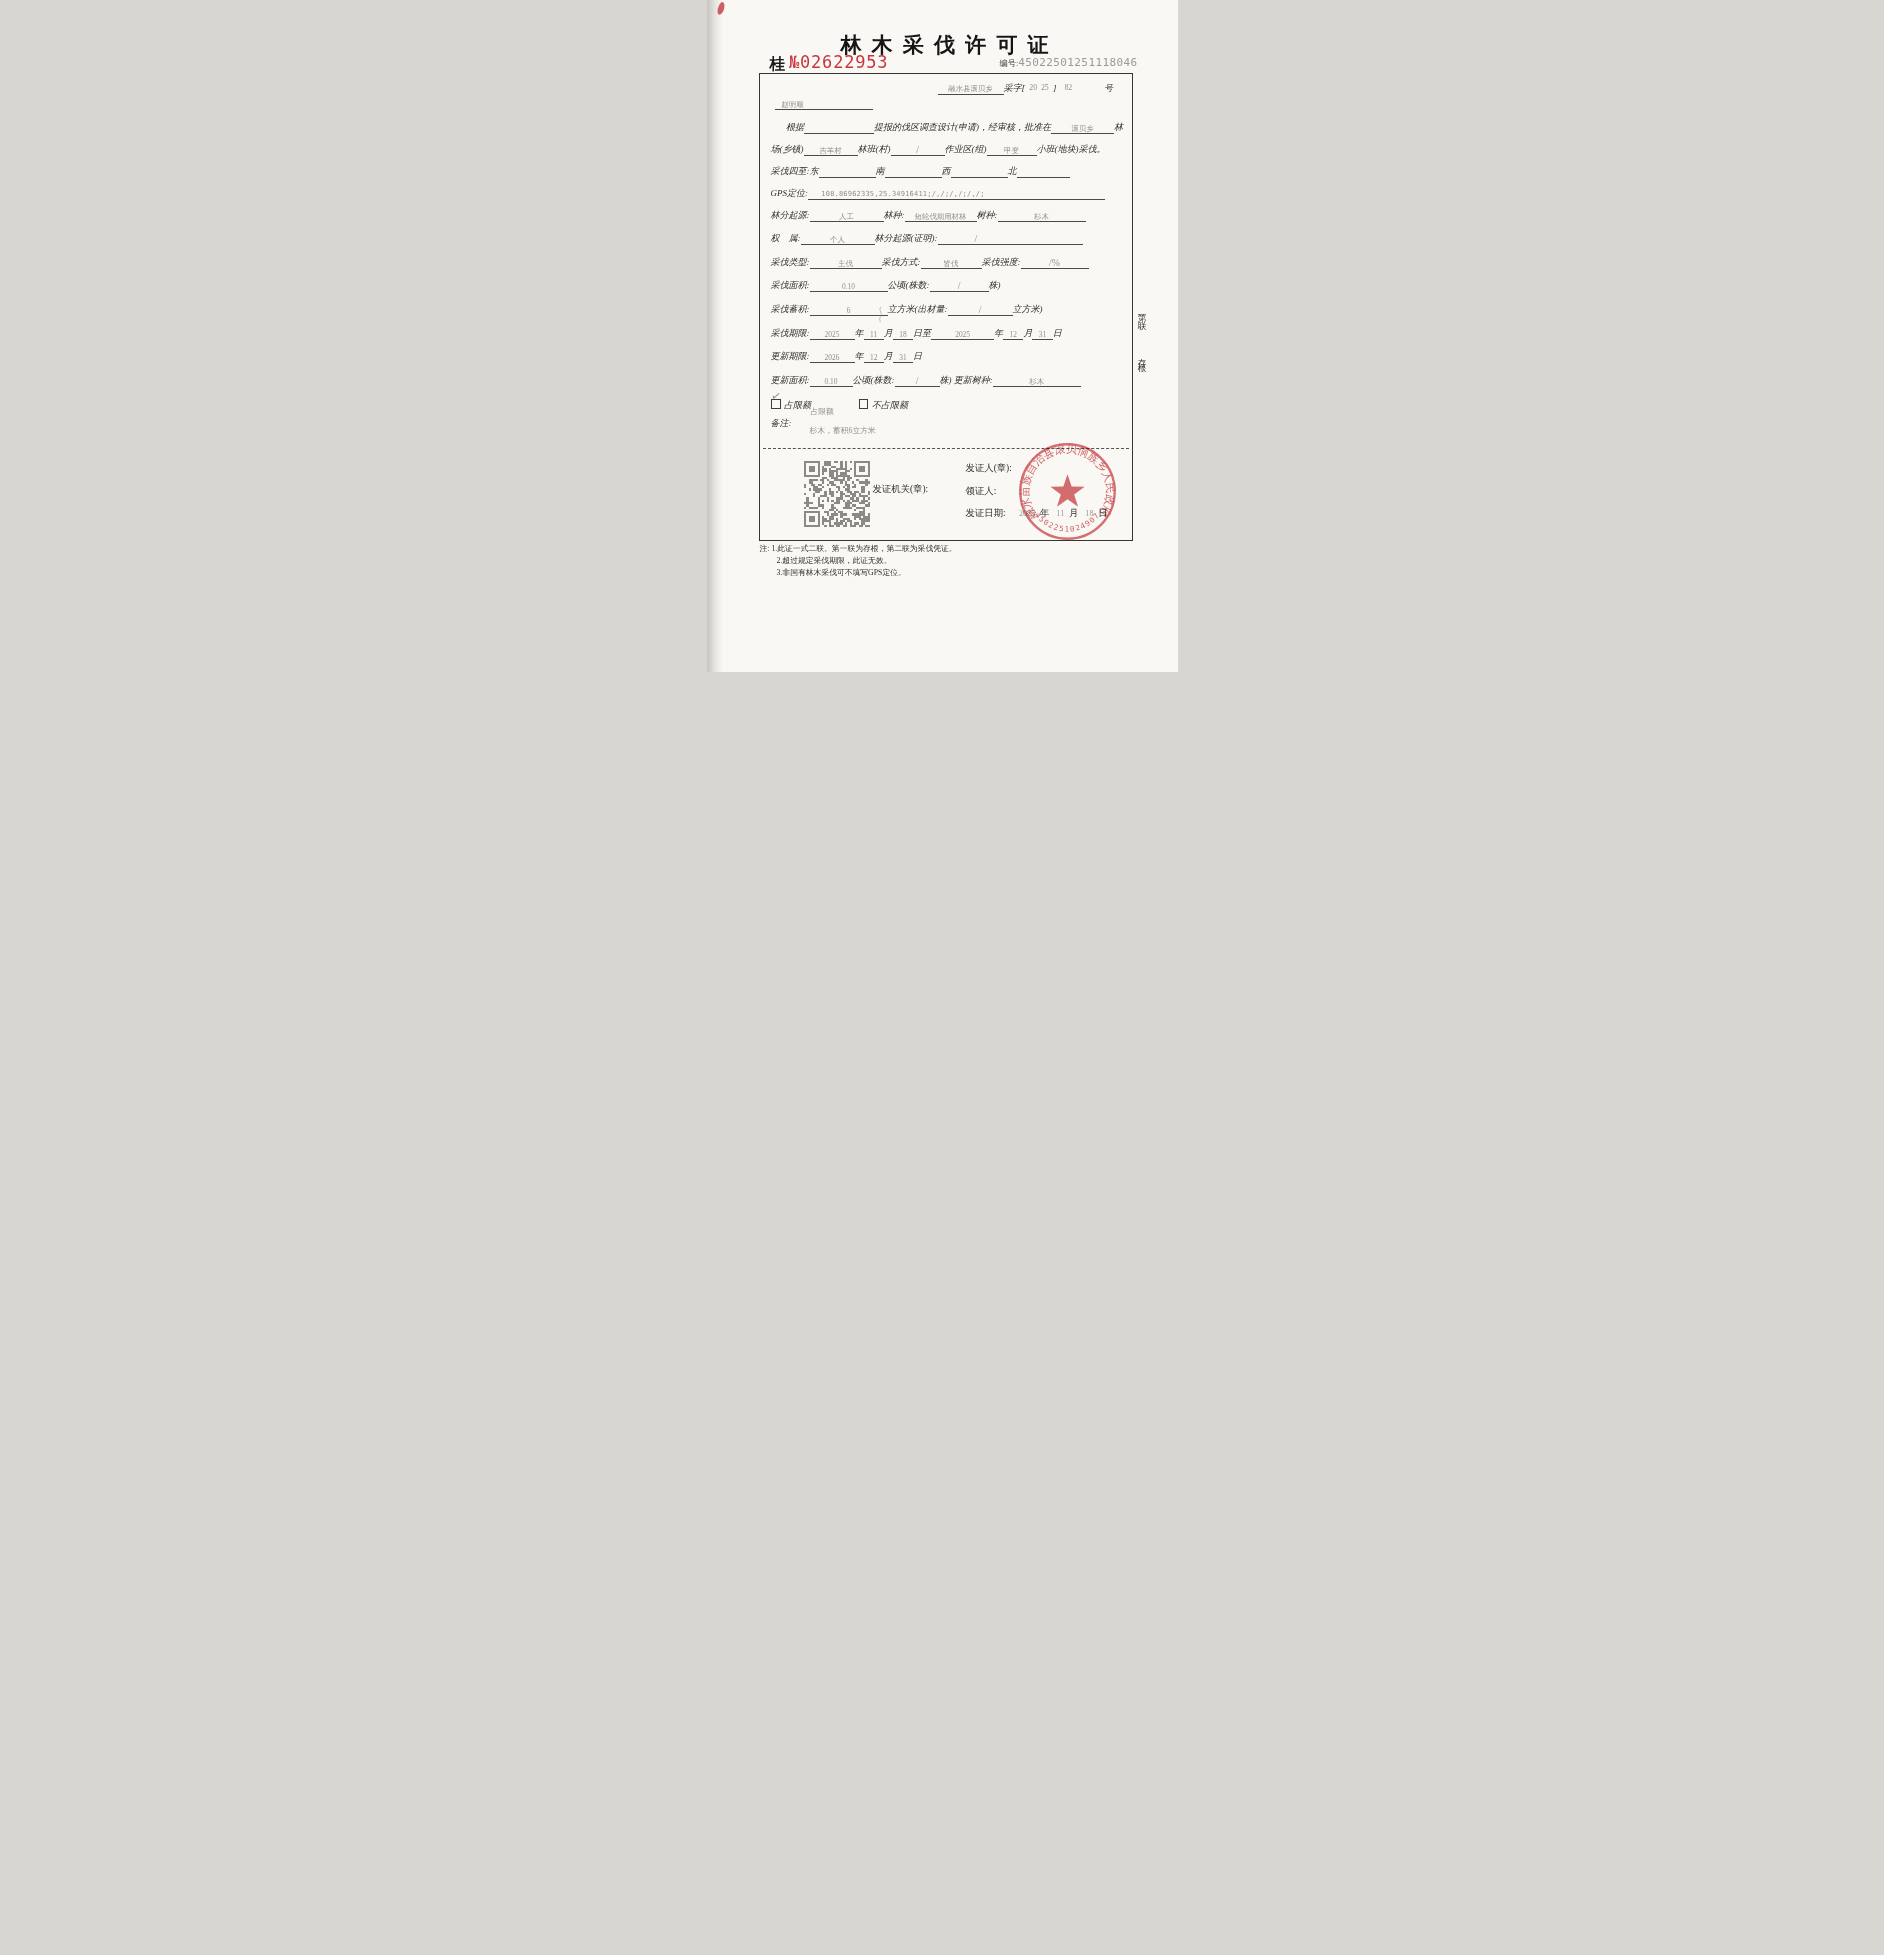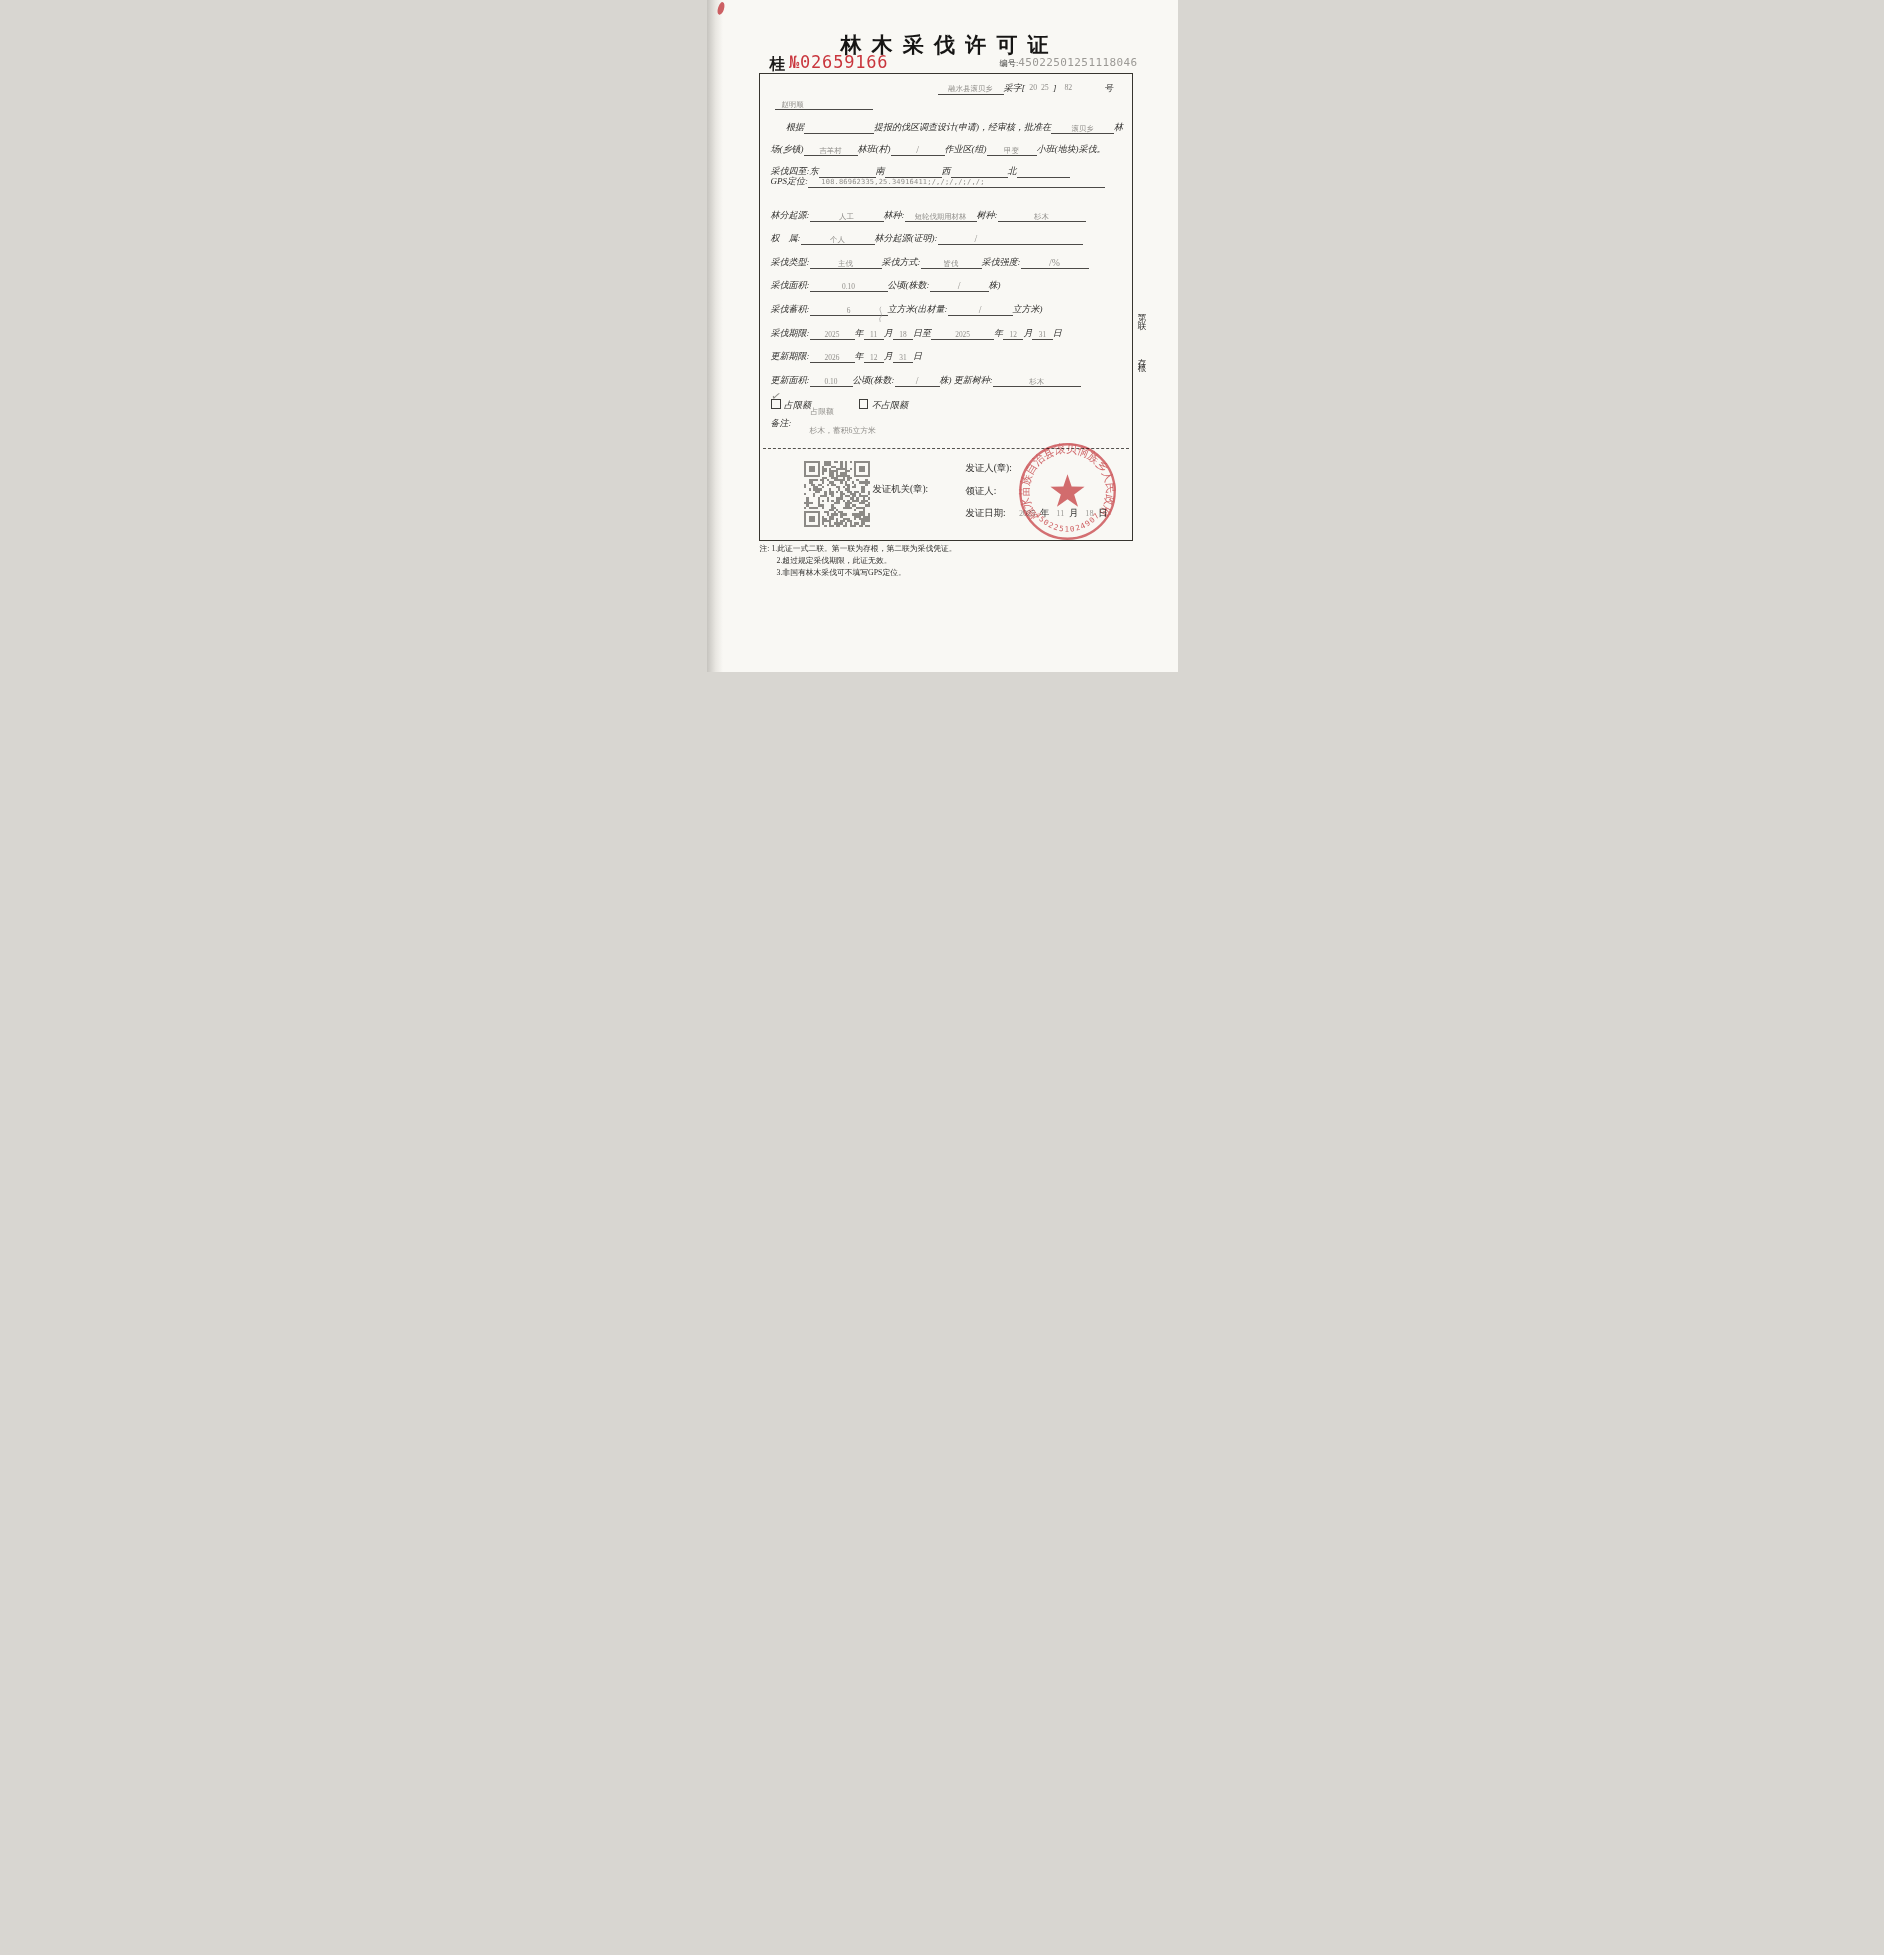--- a/index.html
+++ b/index.html
@@ -46,21 +46,21 @@
 </head>
 <body>
 
 <div class="page">
   <div class="edge"></div>
   <div class="blob"></div>
 
   <div class="title">林木采伐许可证</div>
 
   <div class="serial">
-    <span class="gui">桂</span><span class="red"><span>№</span><span>02659166</span></span>
+    <span class="gui">桂</span><span class="red"><span>№</span><span>02622953</span></span>
   </div>
 
   <div class="docnum">
     <span class="dl">编号:</span><span class="dv">45022501251118046</span>
   </div>
 
   <div class="formbox">
 
     <div class="row" style="left:178px;top:6.3px;">
       <span class="blank" style="width:66px;"><span class="fill low">融水县滚贝乡</span></span><span class="lbl">采字[</span><span class="infill" style="width:28px;">20  25</span><span class="lbl">]</span><span class="infill" style="width:23.5px;">82</span><span class="sp" style="width:24px;"></span><span class="lbl">号</span>
@@ -75,21 +75,21 @@
     </div>
 
     <div class="row" style="left:11px;top:68px;">
       <span class="lbl">场(乡镇)</span><span class="blank" style="width:54px;"><span class="fill">吉羊村</span></span><span class="lbl">林班(村)</span><span class="blank" style="width:54px;"><span class="fill slash">/</span></span><span class="lbl">作业区(组)</span><span class="blank" style="width:50px;"><span class="fill">甲变</span></span><span class="lbl">小班(地块)采伐。</span>
     </div>
 
     <div class="row" style="left:11px;top:90px;">
       <span class="lbl">采伐四至:</span><span class="lbl">东</span><span class="blank" style="width:57px;"></span><span class="lbl">南</span><span class="blank" style="width:57px;"></span><span class="lbl">西</span><span class="blank" style="width:57px;"></span><span class="lbl">北</span><span class="blank" style="width:53px;"></span>
     </div>
 
-    <div class="row" style="left:11px;top:100px;">
+    <div class="row" style="left:11px;top:112px;">
       <span class="lbl">GPS定位:</span><span class="blank" style="width:297px;"><span class="fill mono">108.86962335,25.34916411;/,/;/,/;/,/;</span></span>
     </div>
 
     <div class="row" style="left:11px;top:134px;">
       <span class="lbl">林分起源:</span><span class="blank" style="width:74px;"><span class="fill">人工</span></span><span class="lbl">林种:</span><span class="blank" style="width:72px;"><span class="fill">短轮伐期用材林</span></span><span class="lbl">树种:</span><span class="blank" style="width:88px;"><span class="fill">杉木</span></span>
     </div>
 
     <div class="row" style="left:11px;top:157px;">
       <span class="lbl">权　属:</span><span class="blank" style="width:74px;"><span class="fill">个人</span></span><span class="lbl">林分起源(证明):</span><span class="blank" style="width:145px;"><span class="fill slash ind">/</span></span>
     </div>

